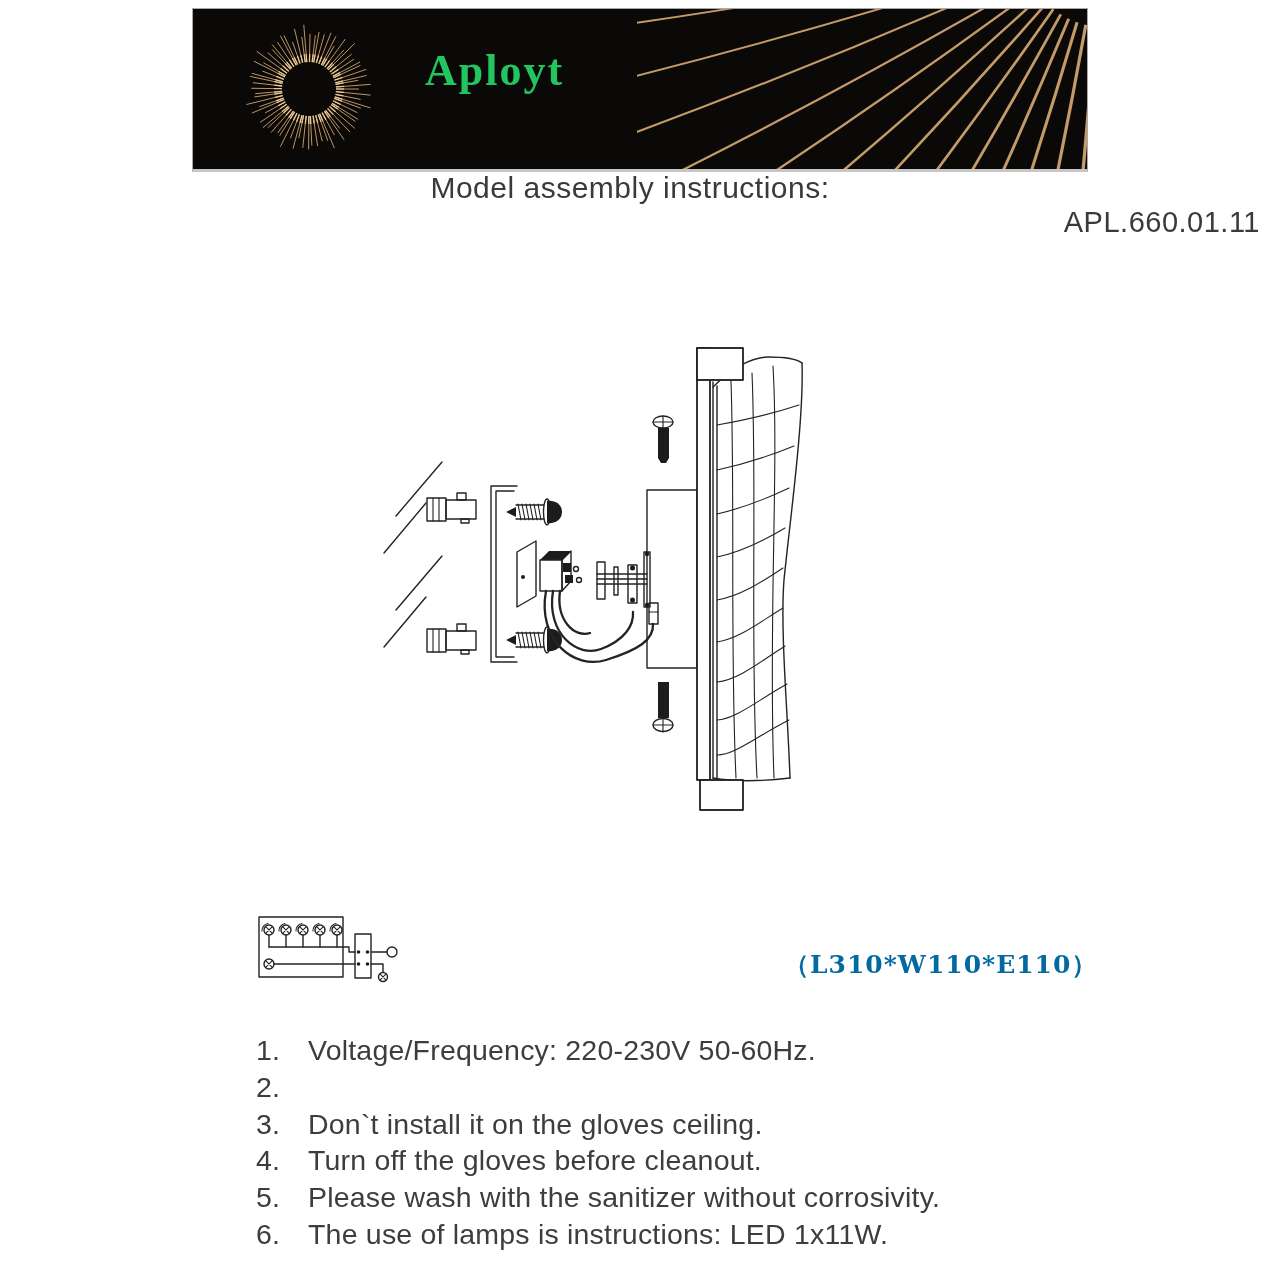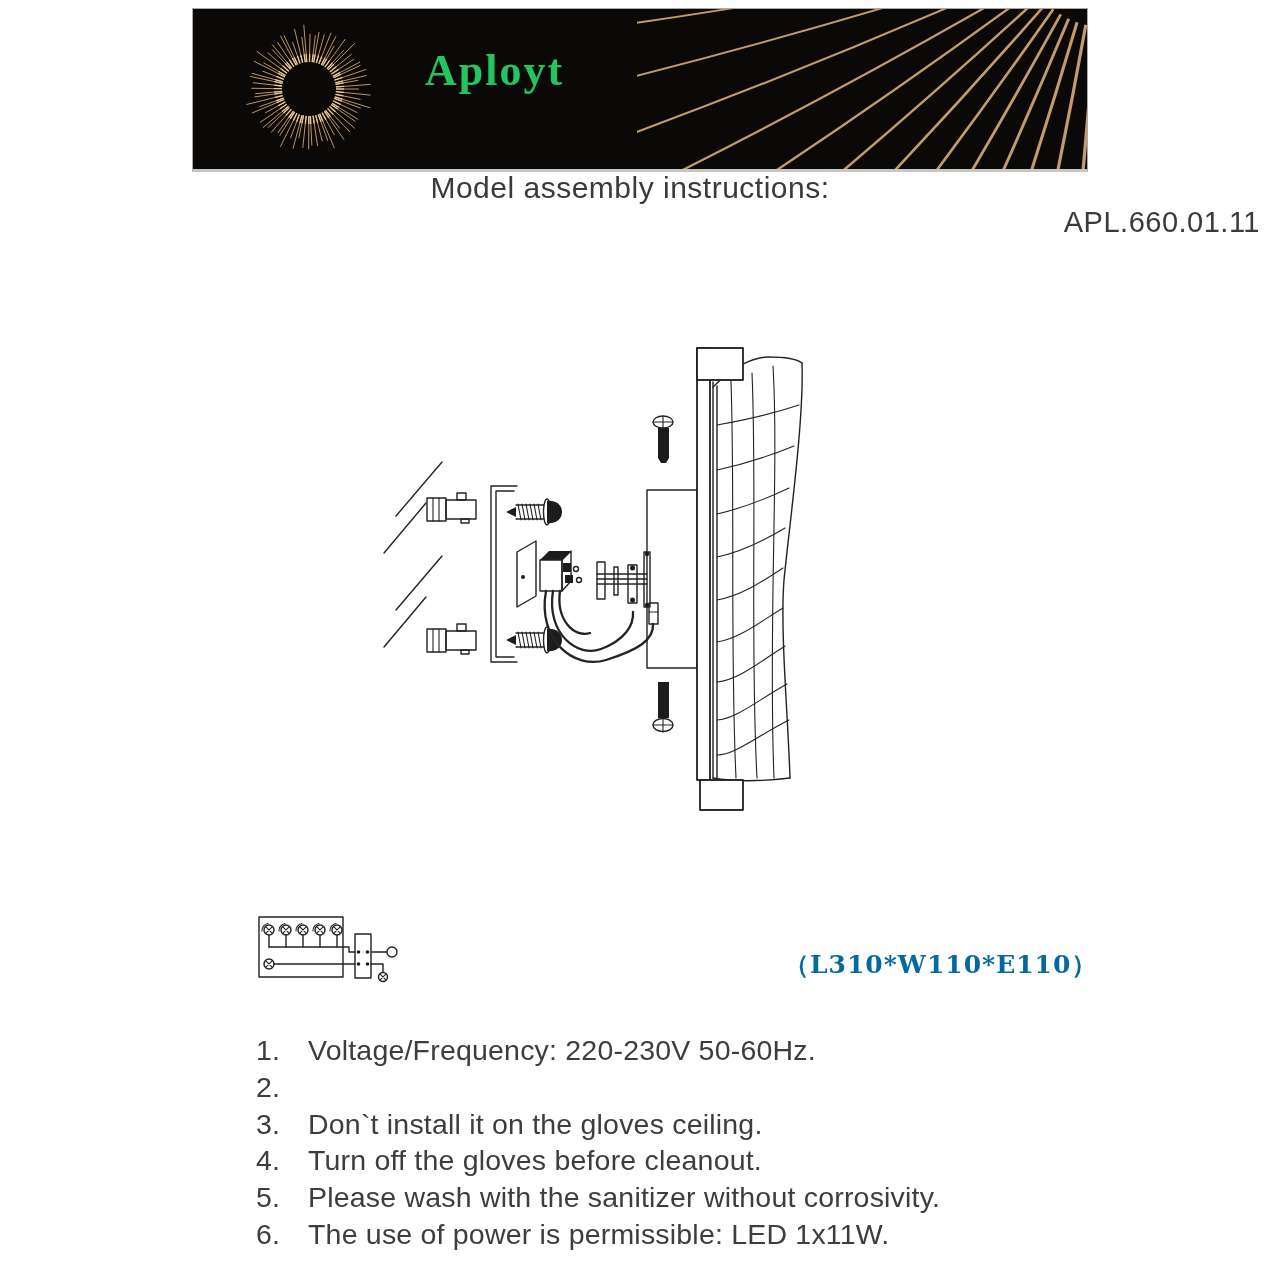--- a/index.html
+++ b/index.html
@@ -405,16 +405,16 @@
     <li>
       <span class="num">4.</span>
       <span class="txt">Turn off the gloves before cleanout.</span>
       </li>
     <li>
       <span class="num">5.</span>
       <span class="txt">Please wash with the sanitizer without corrosivity.</span>
       </li>
     <li>
       <span class="num">6.</span>
-      <span class="txt">The use of power is permissible: LED 1x11W.</span>
+      <span class="txt">The use of lamps is instructions: LED 1x11W.</span>
       </li>
   </ol>
 </div>
 
 </body></html>

